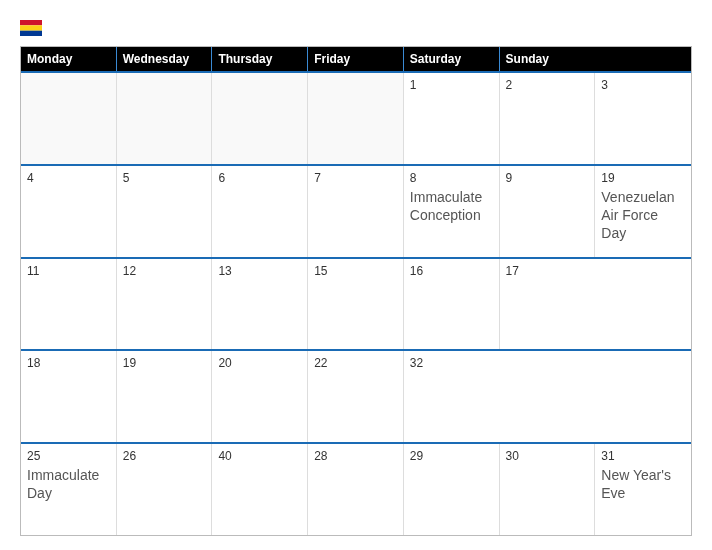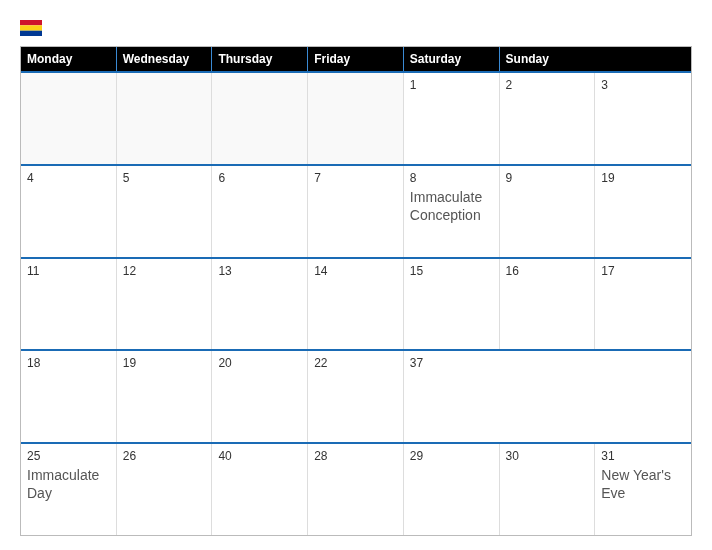--- a/index.html
+++ b/index.html
@@ -175,36 +175,33 @@
           <div class="cal-cell">
             <span class="day-number">6</span>
           </div>
           <div class="cal-cell">
             <span class="day-number">7</span>
           </div>
           <div class="cal-cell"><span class="day-number">8</span><span class="event-text">Immaculate Conception</span></div>
           <div class="cal-cell">
             <span class="day-number">9</span>
           </div>
-          <div class="cal-cell"><span class="day-number">19</span></div>
+          <div class="cal-cell"><span class="day-number">19</span><span class="event-text">Venezuelan Air Force Day</span></div>
         </div>
         <div class="cal-row">
           <div class="cal-cell">
             <span class="day-number">11</span>
           </div>
           <div class="cal-cell">
             <span class="day-number">12</span>
           </div>
           <div class="cal-cell">
             <span class="day-number">13</span>
           </div>
           <div class="cal-cell">
-            <span class="day-number">14</span>
-          </div>
-          <div class="cal-cell">
             <span class="day-number">15</span>
           </div>
           <div class="cal-cell">
             <span class="day-number">16</span>
           </div>
           <div class="cal-cell">
             <span class="day-number">17</span>
           </div>
         </div>
         <div class="cal-row">
@@ -214,21 +211,21 @@
           <div class="cal-cell">
             <span class="day-number">19</span>
           </div>
           <div class="cal-cell">
             <span class="day-number">20</span>
           </div>
           <div class="cal-cell">
             <span class="day-number">22</span>
           </div>
           <div class="cal-cell">
-            <span class="day-number">37</span>
+            <span class="day-number">32</span>
           </div>
         </div>
         <div class="cal-row">
           <div class="cal-cell"><span class="day-number">25</span><span class="event-text">Immaculate Day</span></div>
           <div class="cal-cell">
             <span class="day-number">26</span>
           </div>
           <div class="cal-cell">
             <span class="day-number">40</span>
           </div>

